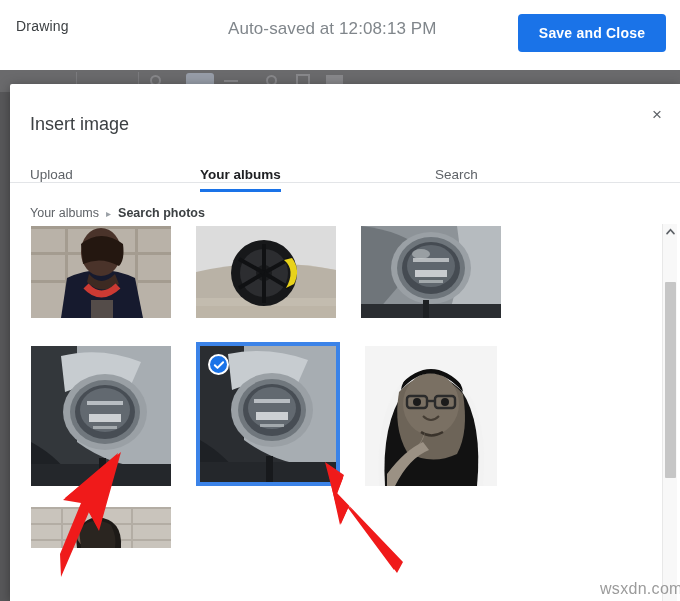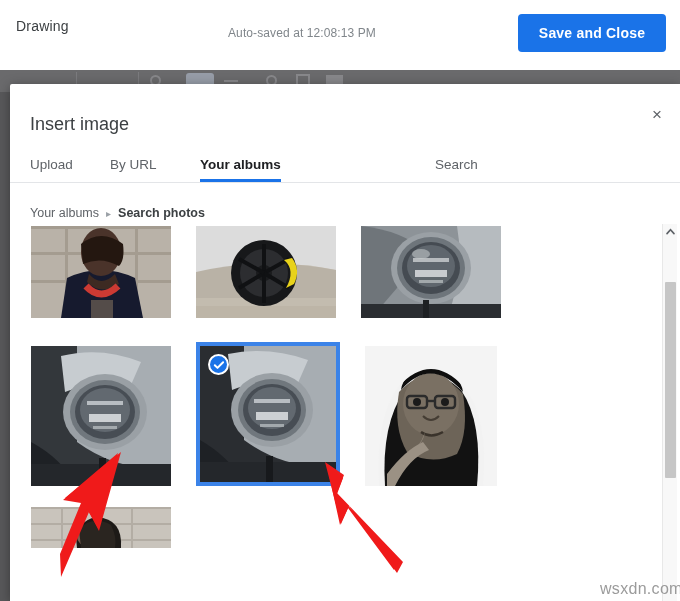--- a/index.html
+++ b/index.html
@@ -15,22 +15,22 @@
   
   .appbar {
     position: absolute; left: 0; top: 0; width: 680px; height: 70px;
     background: #ffffff;
   }
   .app-title {
     position: absolute; left: 16px; top: 18px;
     font-size: 14px; color: #3c4043; letter-spacing: .2px;
   }
   .autosave {
-    position: absolute; left: 228px; top: 26px;
-    font-size: 12px; color: #80868b; letter-spacing: .1px;
+    position: absolute; left: 228px; top: 19px;
+    font-size: 17px; color: #80868b; letter-spacing: .1px;
   }
   .save-close {
     position: absolute; left: 518px; top: 14px;
     width: 148px; height: 38px; border-radius: 4px;
     background: #1a73e8; color: #fff;
     font-size: 14px; font-weight: bold; letter-spacing: .2px;
     border: none; cursor: pointer;
     display: flex; align-items: center; justify-content: center;
   }
 
@@ -61,21 +61,21 @@
   }
   .close-x {
     position: absolute; left: 632px; top: 16px;
     width: 30px; height: 30px; border: none; background: transparent;
     color: #5f6368; font-size: 17px; line-height: 30px; text-align: center;
     cursor: pointer; font-family: "Liberation Sans", sans-serif;
   }
 
   
   .tabs {
-    position: absolute; left: 0; top: 62px; width: 670px; height: 36px; text-align: center;
+    position: absolute; left: 0; top: 72px; width: 670px; height: 36px; text-align: center;
   }
   .tab {
     position: absolute; top: 0; height: 36px;
     font-size: 13.5px; color: #5f6368;
     display: flex; align-items: center; cursor: pointer;
     white-space: nowrap;
   }
   .tab.active { color: #202124; font-weight: bold; }
   .tab-underline {
     position: absolute; height: 3px; background: #1a73e8; bottom: 0; left: 0; right: 0;
@@ -167,23 +167,20 @@
   </div>
 
   <div class="modal">
 
     <div class="modal-title">Insert image</div>
     <button class="close-x">×</button>
 
     <div class="tabs">
       <div class="tab" style="left:20px">
         <span>Upload</span>
-      </div>
-      <div class="tab" style="left:100px">
-        <span>By URL</span>
       </div>
       <div class="tab active" style="left:190px">
         <span>Your albums</span>
         <div class="tab-underline"></div>
       </div>
       <div class="tab" style="left:425px">
         <span>Search</span>
       </div>
     </div>
     <div class="tabs-divider"></div>

